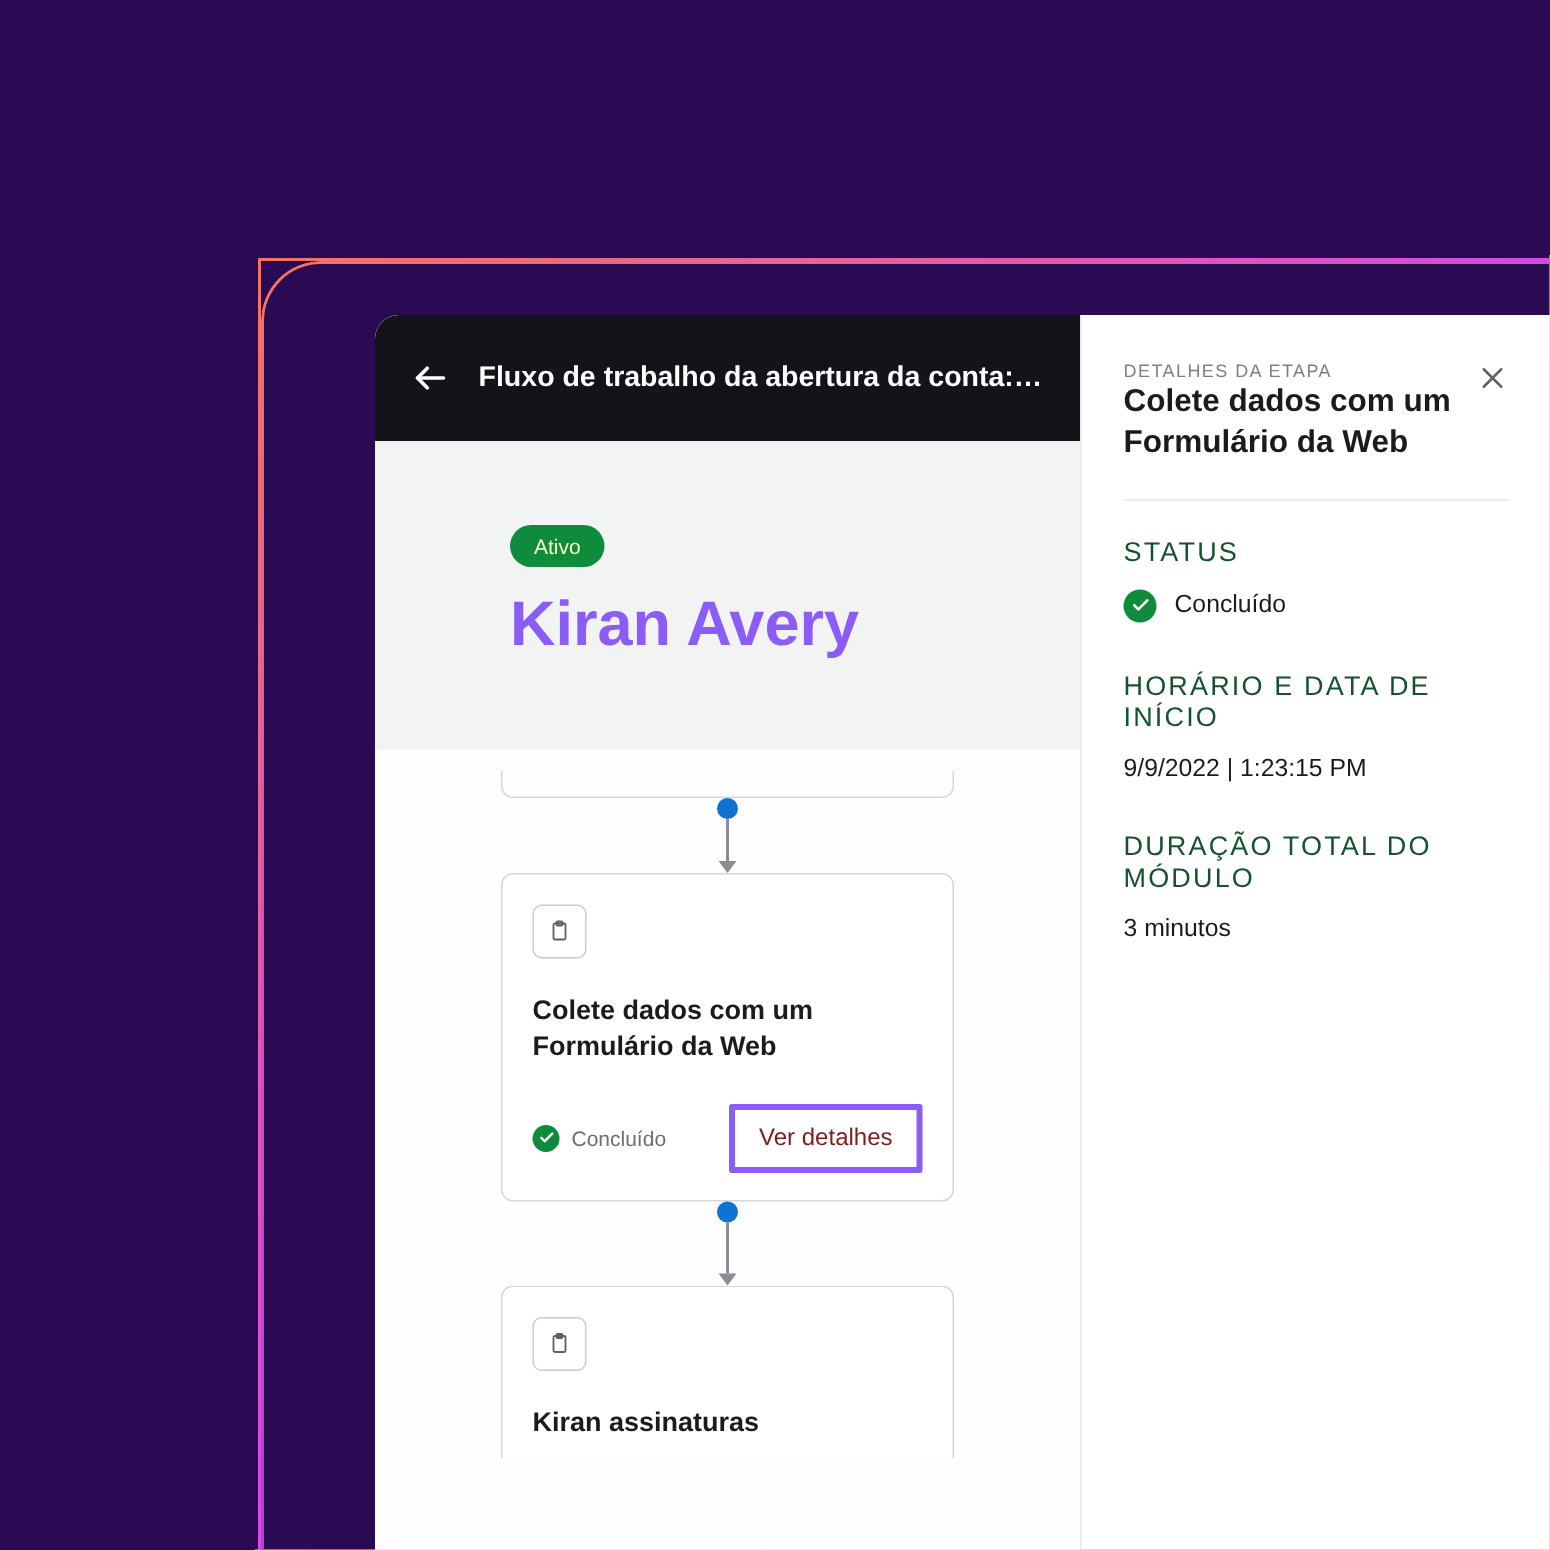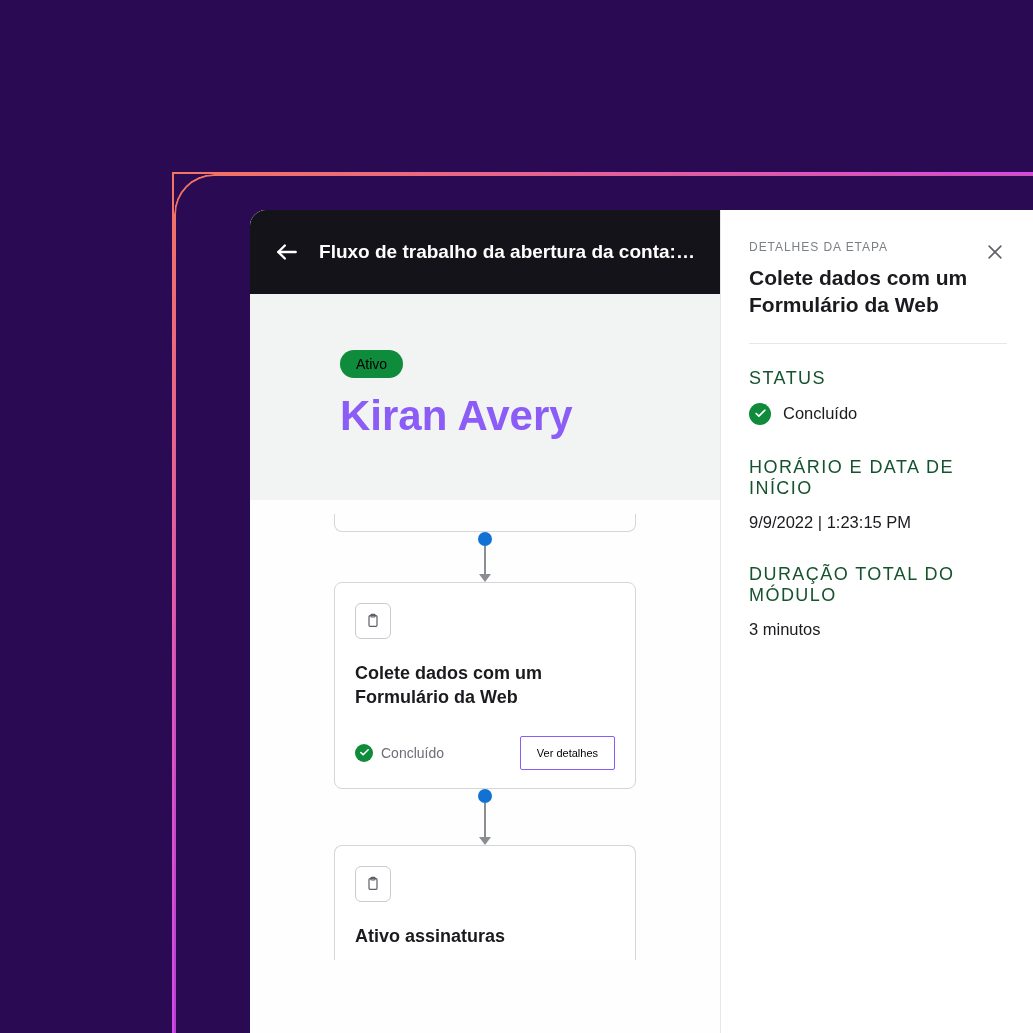--- a/index.html
+++ b/index.html
@@ -80,21 +80,21 @@
   text-overflow: ellipsis;
 }
 .hero {
   background: #f2f4f4;
   padding: 56px 22px 60px 90px;
 }
 .status-pill {
   display: inline-flex;
   align-items: center;
   background: #0f8b3c;
-  color: #000000;
+  color: #fef9c3;
   font-size: 14px;
   font-weight: 500;
   padding: 6px 16px;
   border-radius: 999px;
   margin-bottom: 14px;
 }
 .hero-name {
   font-size: 42px;
   font-weight: 600;
   color: #8b5cf6;
@@ -181,25 +181,25 @@
   width: 18px;
   height: 18px;
   border-radius: 50%;
   background: #0f8b3c;
   color: #fff;
   display: flex;
   align-items: center;
   justify-content: center;
 }
 .details-btn {
-  border: 1px solid #8b5cf6;
+  border: 4px solid #8b5cf6;
   background: #fff;
   padding: 10px 16px;
-  font-size: 11px;
-  color: #000000;
+  font-size: 16px;
+  color: #7f1d1d;
   cursor: pointer;
   border-radius: 2px;
   font-family: inherit;
 }
 .flow-card.secondary {
   border-radius: 8px 8px 0 0;
   border-bottom: none;
   padding-bottom: 12px;
 }
 .side-panel {
@@ -216,21 +216,20 @@
   position: relative;
   padding-bottom: 24px;
   border-bottom: 1px solid #e5e7ea;
   margin-bottom: -8px;
 }
 .panel-eyebrow {
   font-size: 12px;
   letter-spacing: 0.08em;
   color: #7b7f86;
   text-transform: uppercase;
-  margin-bottom: 10px;
 }
 .panel-title {
   font-size: 21px;
   font-weight: 600;
   color: #1b1b1f;
   line-height: 1.3;
   max-width: 220px;
 }
 .close-btn {
   position: absolute;
@@ -324,21 +323,21 @@
           <div class="arrow-head"></div>
         </div>
 
         <div class="flow-card secondary">
           <div class="card-icon-box">
             <svg class="clipboard-svg" width="16" height="18" viewBox="0 0 24 24" fill="none" stroke="currentColor" stroke-width="1.8">
                 <rect x="6" y="4" width="12" height="16" rx="1.5"></rect>
                 <rect x="9" y="2" width="6" height="4" rx="1"></rect>
               </svg>
           </div>
-          <div class="flow-card-title" style="margin-bottom:0">Ativo assinaturas</div>
+          <div class="flow-card-title" style="margin-bottom:0">Kiran assinaturas</div>
         </div>
       </div>
 
     </div>
 
     <div class="side-panel">
       <div class="panel-header">
         <div class="panel-eyebrow">DETALHES DA ETAPA</div>
         <div class="panel-title">Colete dados com um Formulário da Web</div>
         <div class="close-btn">

